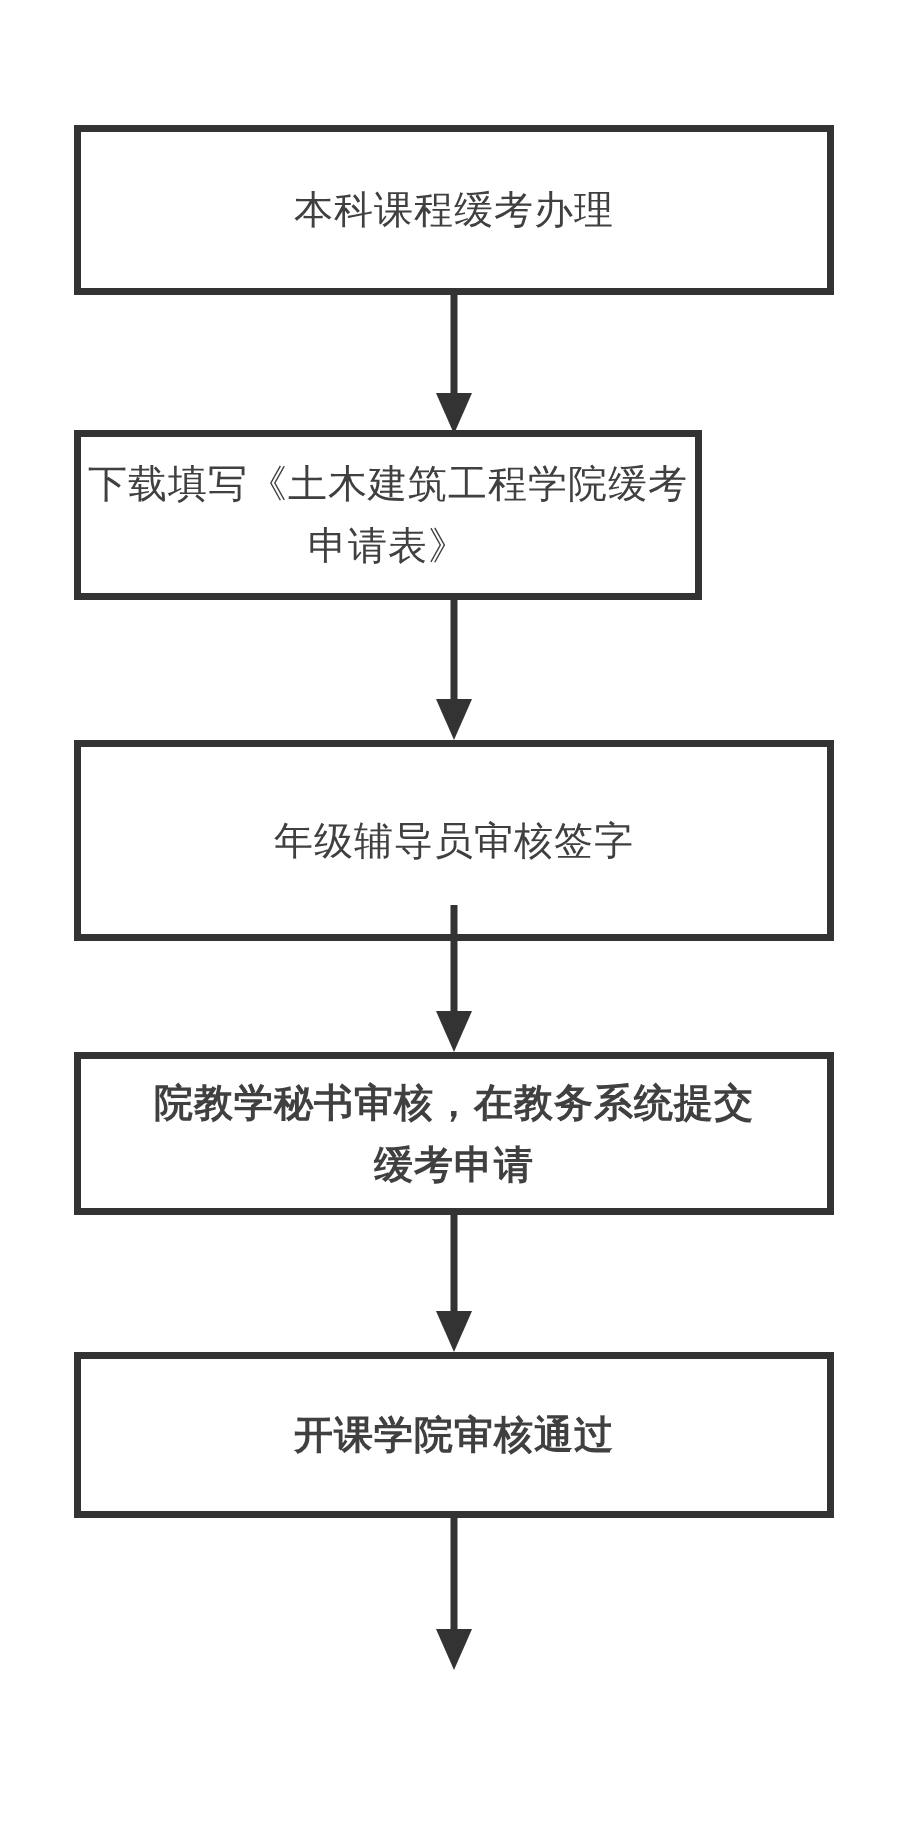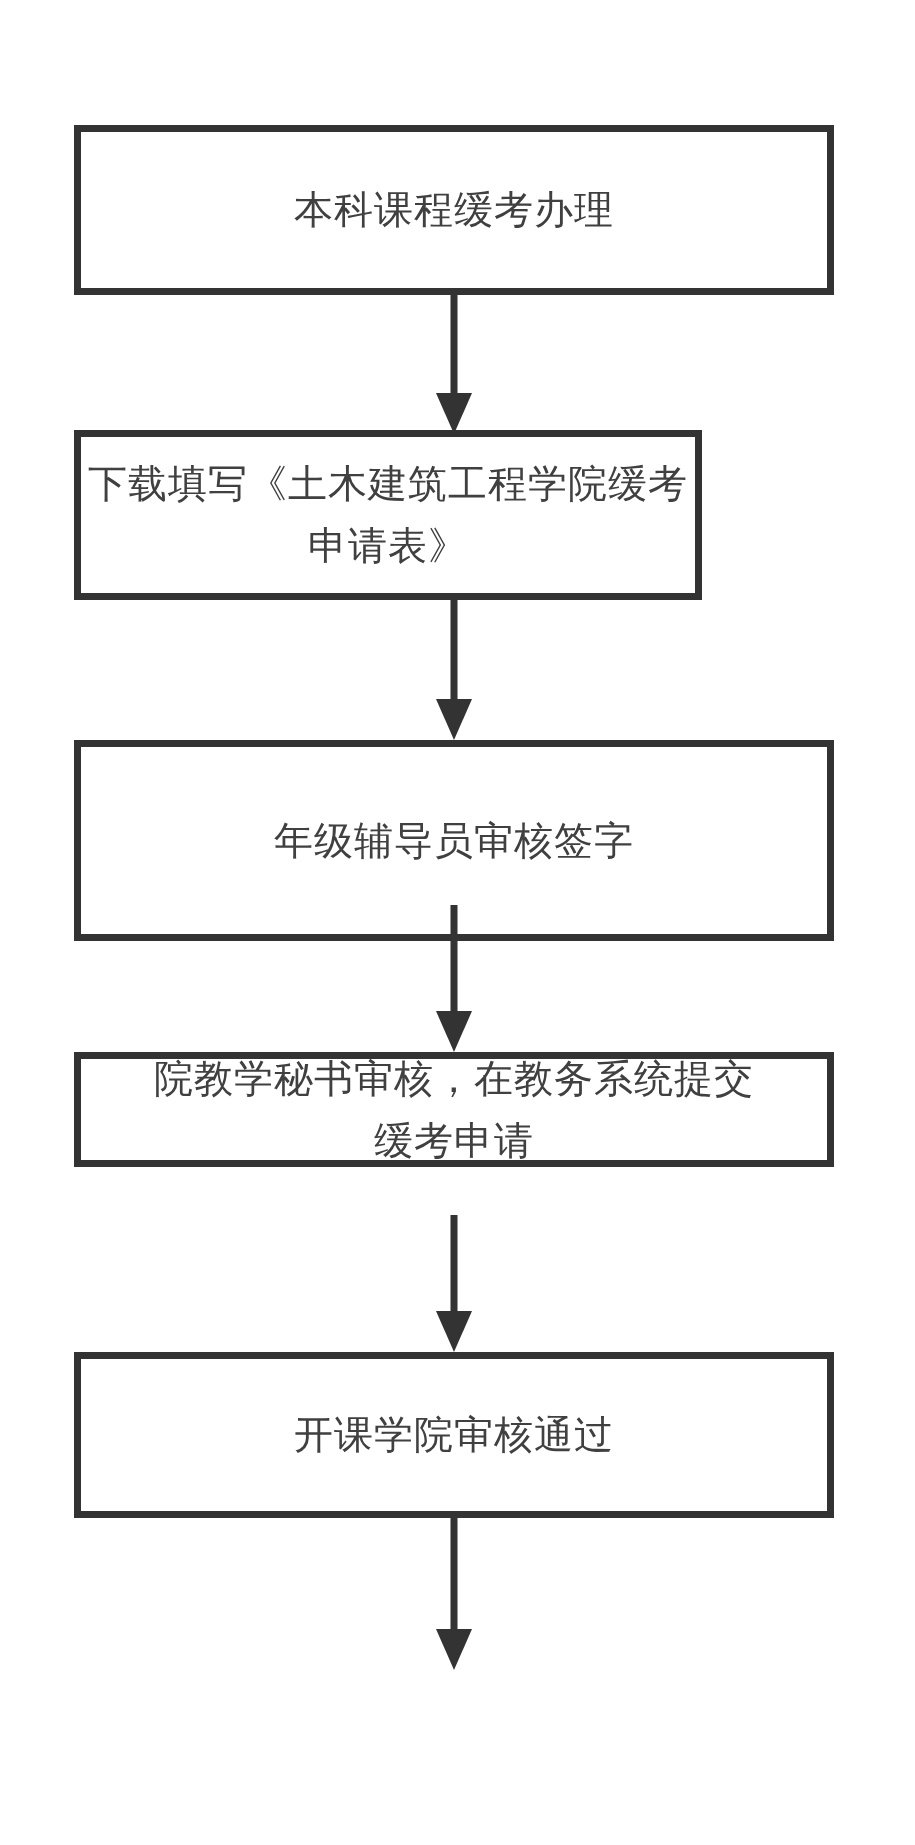--- a/index.html
+++ b/index.html
@@ -84,29 +84,29 @@
     <div class="head"></div>
   </div>
 
   <div class="node" style="left:74px; top:688px; width:760px; height:201px;">年级辅导员审核签字</div>
 
   <div class="arrow" style="left:454px; top:853px; height:147px;">
     <div class="shaft"></div>
     <div class="head"></div>
   </div>
 
-  <div class="node" style="left:74px; top:1000px; width:760px; height:115px;">院教学秘书审核，在教务系统提交
+  <div class="node" style="left:74px; top:1000px; width:760px; height:163px;font-weight:bold;">院教学秘书审核，在教务系统提交
 缓考申请</div>
 
   <div class="arrow" style="left:454px; top:1163px; height:137px;">
     <div class="shaft"></div>
     <div class="head"></div>
   </div>
 
-  <div class="node" style="left:74px; top:1300px; width:760px; height:166px;">开课学院审核通过</div>
+  <div class="node" style="left:74px; top:1300px; width:760px; height:166px;font-weight:bold;">开课学院审核通过</div>
 
   <div class="arrow" style="left:454px; top:1466px; height:152px;">
     <div class="shaft"></div>
     <div class="head"></div>
   </div>
 
 
 </div>
 
 </body></html>

